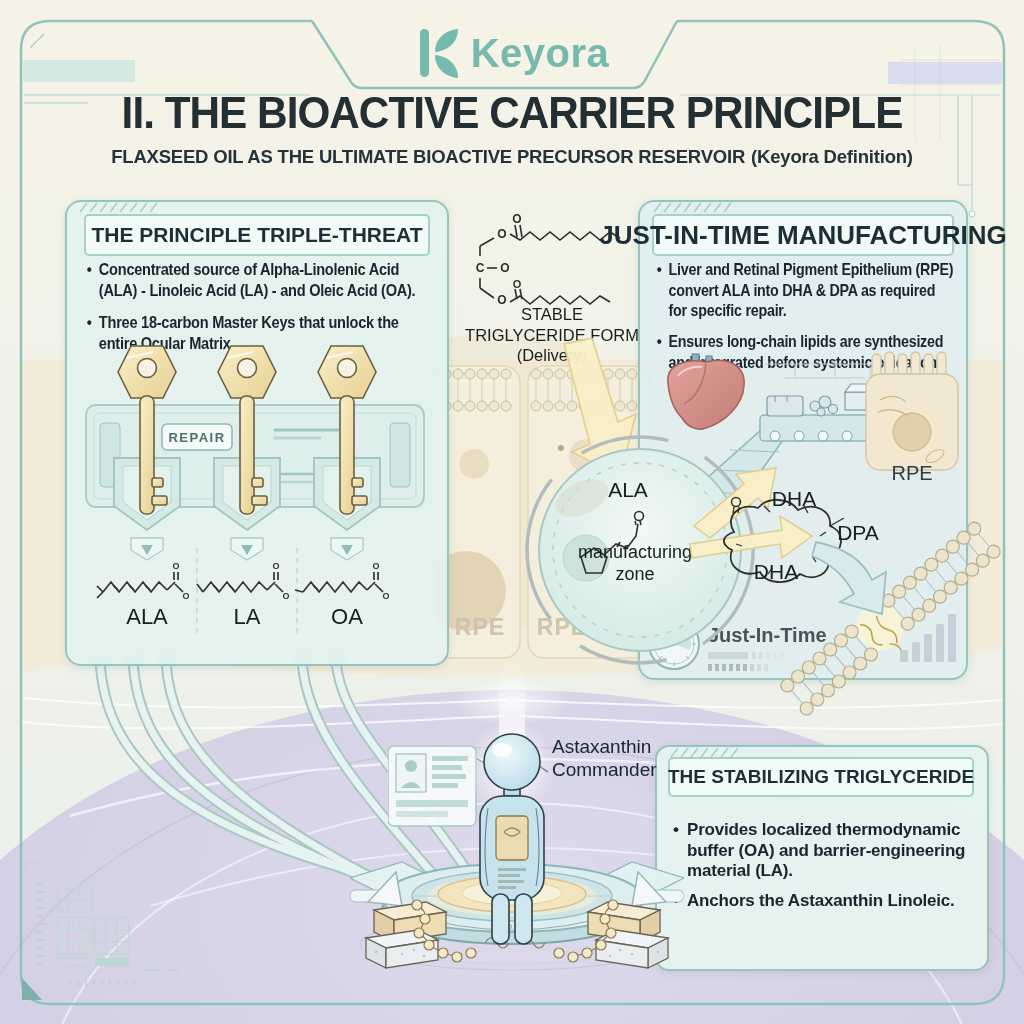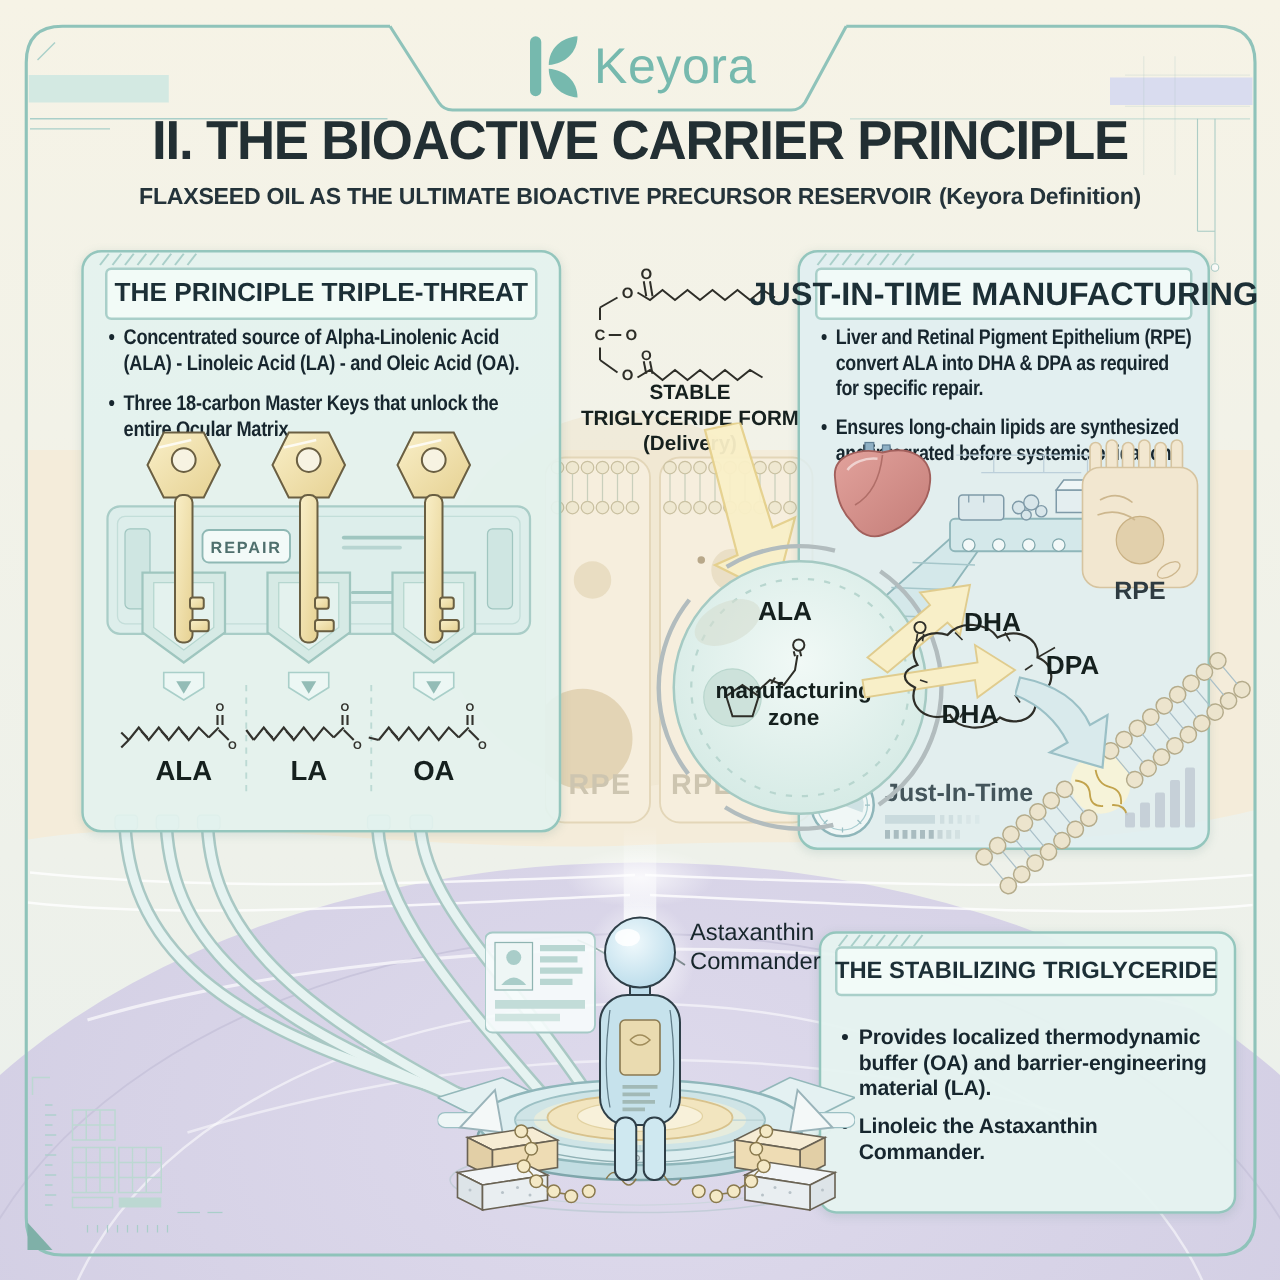--- a/index.html
+++ b/index.html
@@ -2,39 +2,39 @@
 <html><head>
 <meta charset="utf-8">
 <style>
   html,body{margin:0;padding:0;background:#eef1ec;}
   #stage{position:relative;width:1024px;height:1024px;overflow:hidden;
          font-family:"Liberation Sans",sans-serif;color:#1c2a31;}
   .abs{position:absolute;}
   svg{display:block;}
   
   .logo-row{left:0;right:0;top:26px;display:flex;align-items:center;justify-content:center;gap:10px;}
-  .logo-text{font-size:40px;font-weight:400;color:#76b9ae;letter-spacing:.5px;}
+  .logo-text{font-size:40px;font-weight:700;color:#76b9ae;letter-spacing:.5px;}
   .title{left:0;right:0;top:88px;text-align:center;font-size:44px;font-weight:700;
          color:#222f33;letter-spacing:-1px;transform:scaleX(.96);}
   .subtitle{left:0;right:0;top:146px;text-align:center;font-size:18.5px;font-weight:700;
             color:#24333a;letter-spacing:-.2px;}
   .subtitle .sfx{font-weight:600;margin-left:6px;}
   
   .panel{border:2px solid #94c6bd;border-radius:16px;box-shadow:0 2px 8px rgba(96,138,132,.18);}
   .panel-precursor{left:65px;top:200px;width:380px;height:462px;background:rgba(227,242,238,.93);}
   .panel-manufacturing{left:638px;top:200px;width:326px;height:476px;background:rgba(222,238,241,.82);}
   .panel-stabilizing{left:655px;top:745px;width:330px;height:222px;background:rgba(229,243,240,.94);border-radius:14px;}
   .strip{border:2px solid #a9cfc9;background:rgba(247,253,251,.72);border-radius:5px;
          display:flex;align-items:center;justify-content:center;font-weight:700;color:#1c2f36;white-space:nowrap;}
   ul.blist{list-style:none;margin:0;padding:0;font-weight:700;color:#17262e;line-height:1.22;}
   ul.blist li{position:relative;padding-left:15px;}
   ul.blist li::before{content:"•";position:absolute;left:1px;top:0;}
   .cond{transform-origin:0 0;}
   
-  .lbl{font-weight:700;color:#15201e;text-align:center;}
+  .lbl{font-weight:400;color:#15201e;text-align:center;}
   .rpe-ghost{font-weight:700;color:#cdc5b0;letter-spacing:1px;text-align:center;font-size:23px;}
 </style>
 </head>
 <body>
 
 <div id="stage">
 
   <svg class="abs" style="left:0;top:0" width="1024" height="1024" viewBox="0 0 1024 1024">
     <defs>
       <linearGradient id="topGrad" x1="0" y1="0" x2="0" y2="1">
@@ -682,21 +682,21 @@
       <line x1="44" y1="11" x2="51" y2="2"></line>
         <line x1="54" y1="11" x2="61" y2="2"></line>
         <line x1="64" y1="11" x2="71" y2="2"></line>
     </g>
   </svg>
   <div class="abs strip" style="left:668px;top:757px;width:302px;height:36px;font-size:19px">
     <span>THE STABILIZING TRIGLYCERIDE</span>
   </div>
   <ul class="abs blist" style="left:672px;top:820px;width:300px;font-size:17px;letter-spacing:-.2px">
     <li style="margin-bottom:9px">Provides localized thermodynamic buffer (OA) and barrier-engineering material (LA).</li>
-    <li style="margin-bottom:9px">Linoleic the Astaxanthin Commander.</li>
+    <li style="margin-bottom:9px">Anchors the Astaxanthin Linoleic.</li>
   </ul>
 
   <svg class="abs" style="left:350px;top:826px" width="334" height="152" viewBox="0 0 334 152">
     <ellipse cx="162" cy="118" rx="152" ry="26" fill="none" stroke="#c3cdd8" stroke-width="1.2"></ellipse>
     <ellipse cx="162" cy="118" rx="120" ry="20" fill="none" stroke="#cdd5de" stroke-width="1"></ellipse>
     <g>
       <polygon points="0,52 52,36 84,52 36,70" fill="#e4f1f2" stroke="#93b8ba" stroke-width="1.3"></polygon>
       <rect x="0" y="64" width="54" height="12" rx="6" fill="#eef6f6" stroke="#9cc0c4"></rect>
     </g>
     <g transform="translate(334,0) scale(-1,1)">

